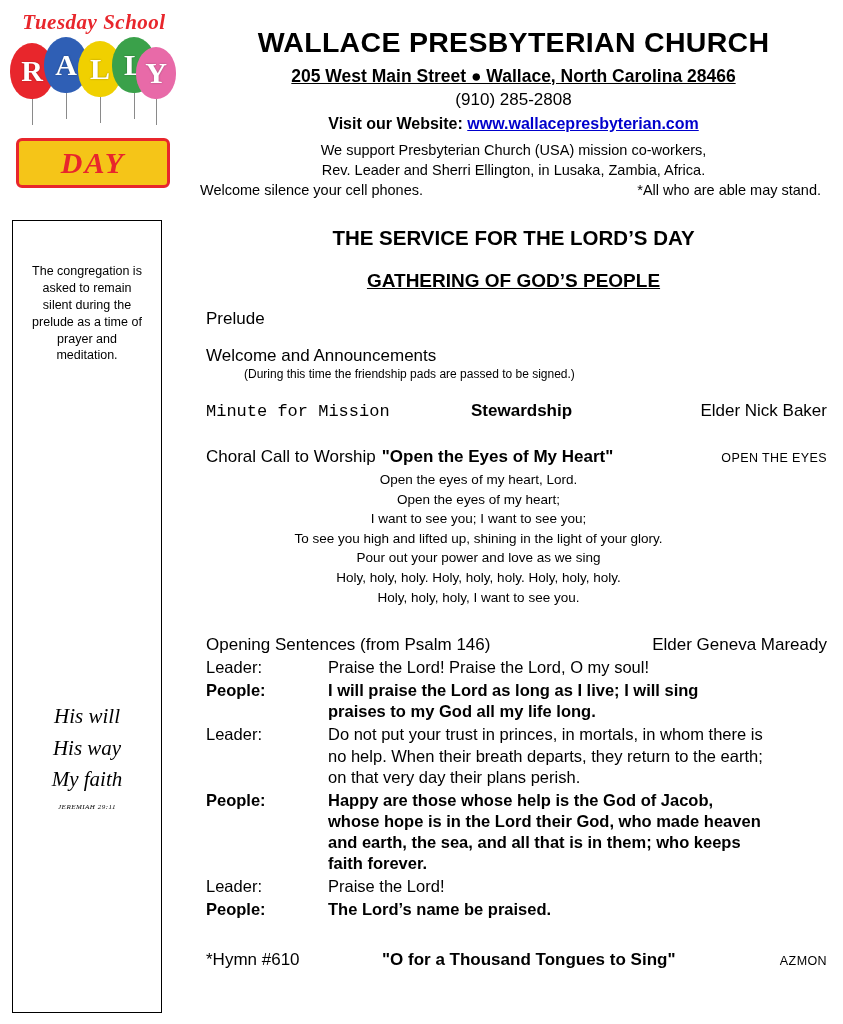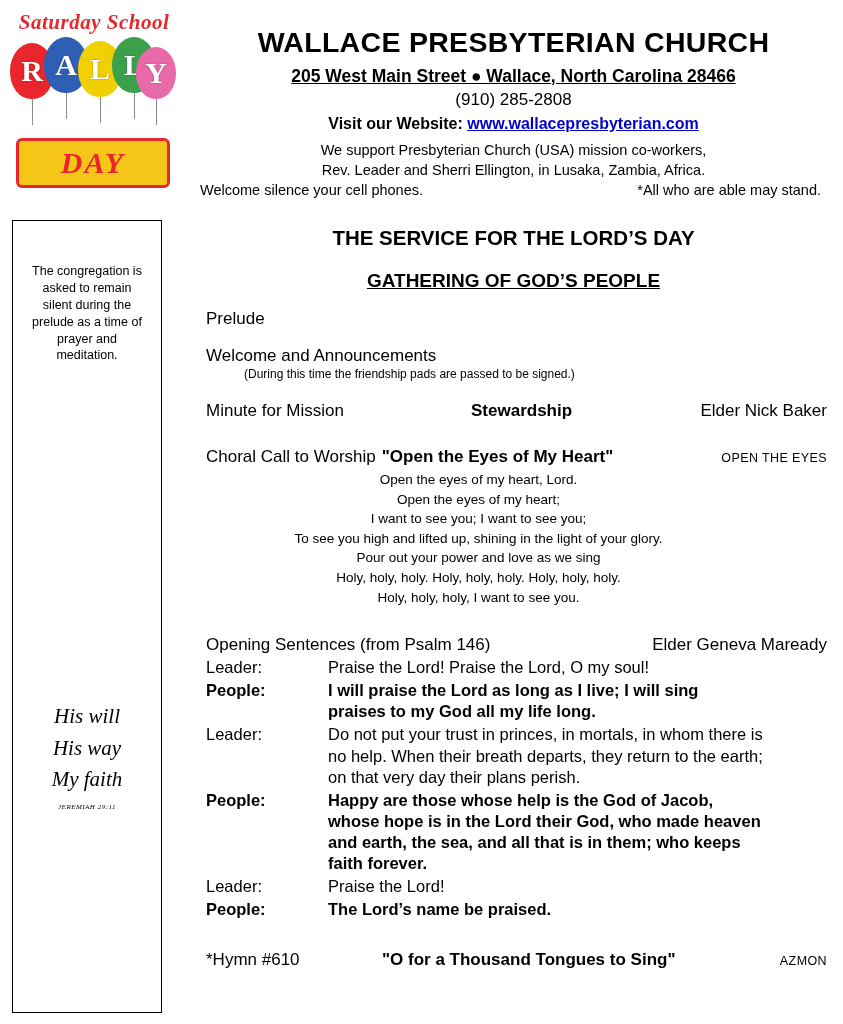--- a/index.html
+++ b/index.html
@@ -219,21 +219,21 @@
     padding-left: 44px;
     margin-top: 1px;
   }
   .three-col {
     display: flex;
     align-items: baseline;
     font-size: 17px;
     margin-top: 20px;
     padding-left: 6px;
   }
-  .three-col .c-left { width: 265px; }
+  .three-col .c-left { width: 265px; font-family: Liberation Mono, monospace; }
   .three-col .c-mid { font-weight: bold; flex: 1; text-align: left;}
   .three-col .c-right { text-align: right; }
 
   .choral-row {
     display: flex;
     align-items: baseline;
     font-size: 17px;
     margin-top: 26px;
     padding-left: 6px;
   }
@@ -284,21 +284,21 @@
   .hymn-row .h-tune { font-size: 12.5px; letter-spacing: .4px; }
 </style>
 </head>
 <body>
 
 <div class="page">
 
   <div class="left-col">
 
     <div class="rally-logo">
-      <div class="rally-title">Saturday School</div>
+      <div class="rally-title">Tuesday School</div>
       <div class="balloons">
         <div class="balloon b1">R</div>
         <div class="balloon b2">A</div>
         <div class="balloon b3">L</div>
         <div class="balloon b4">L</div>
         <div class="balloon b5">Y</div>
       </div>
       <div class="day-banner">
         <span>DAY</span>
       </div>

